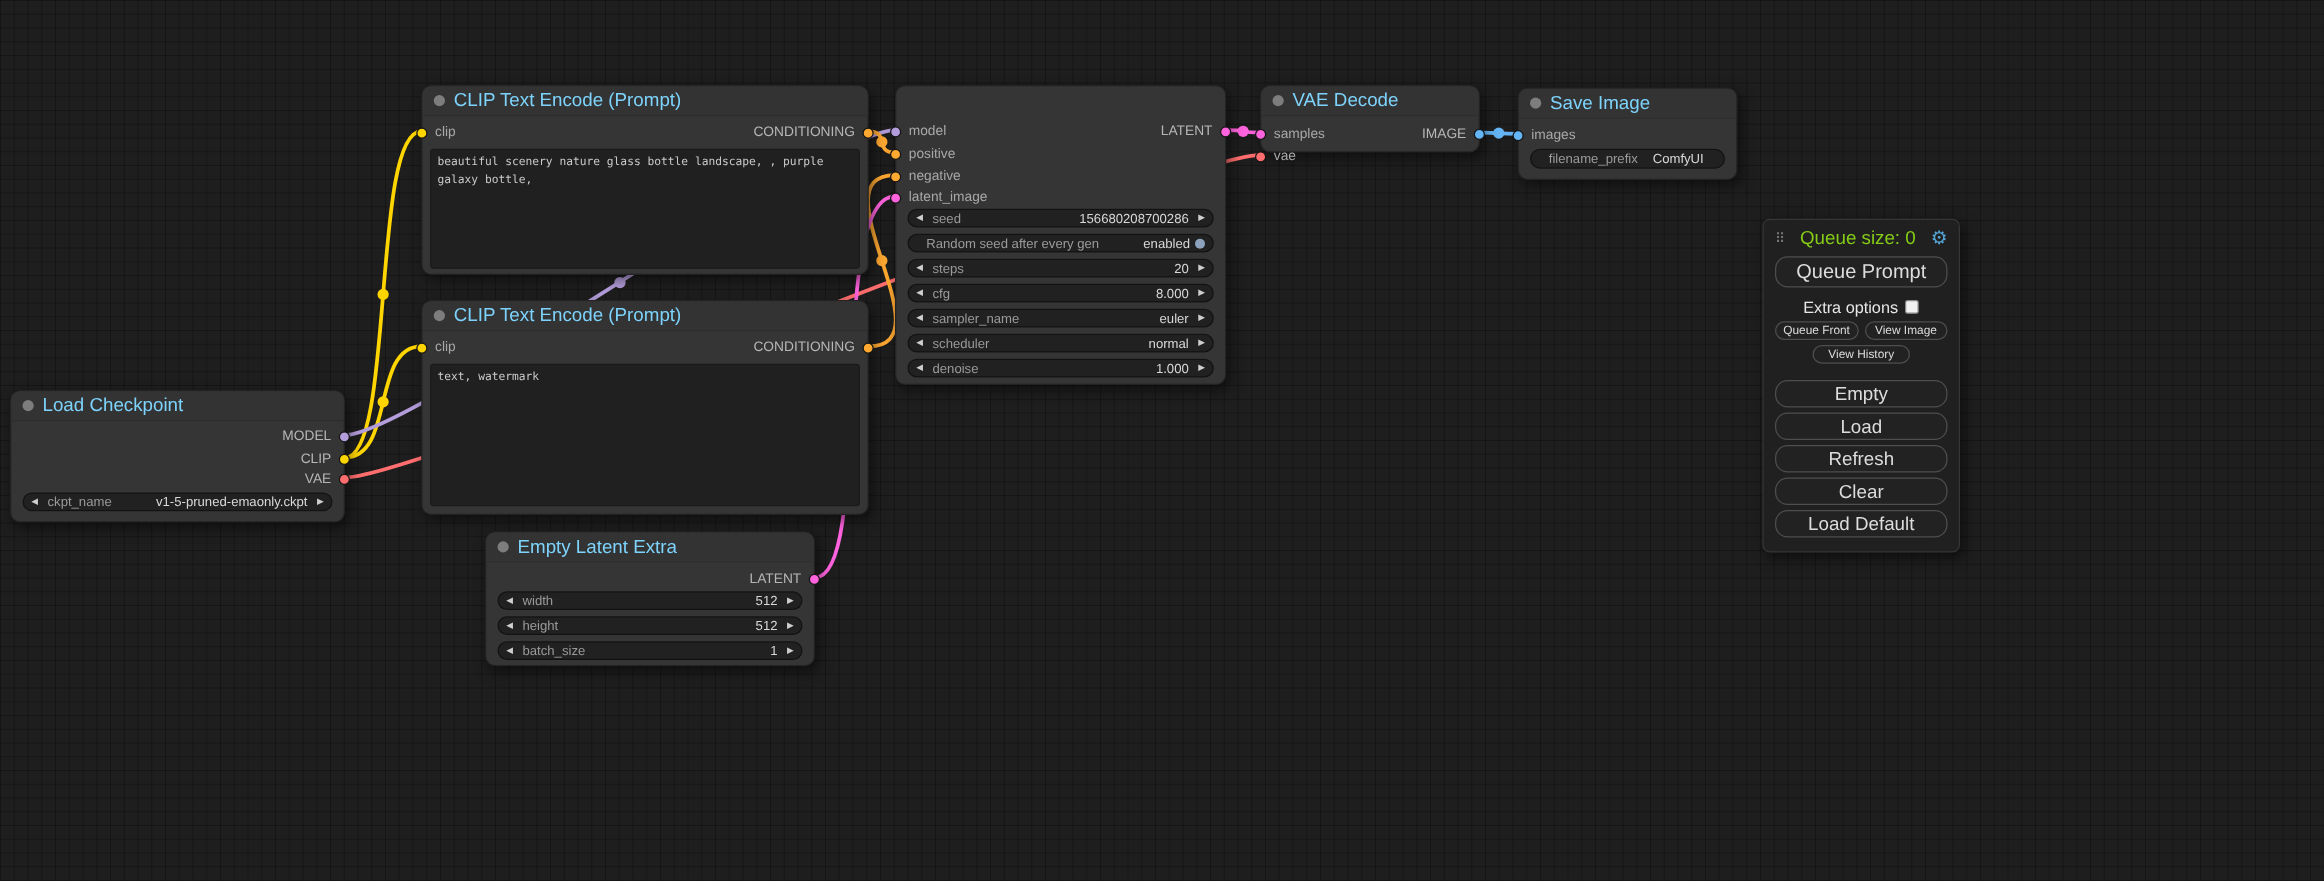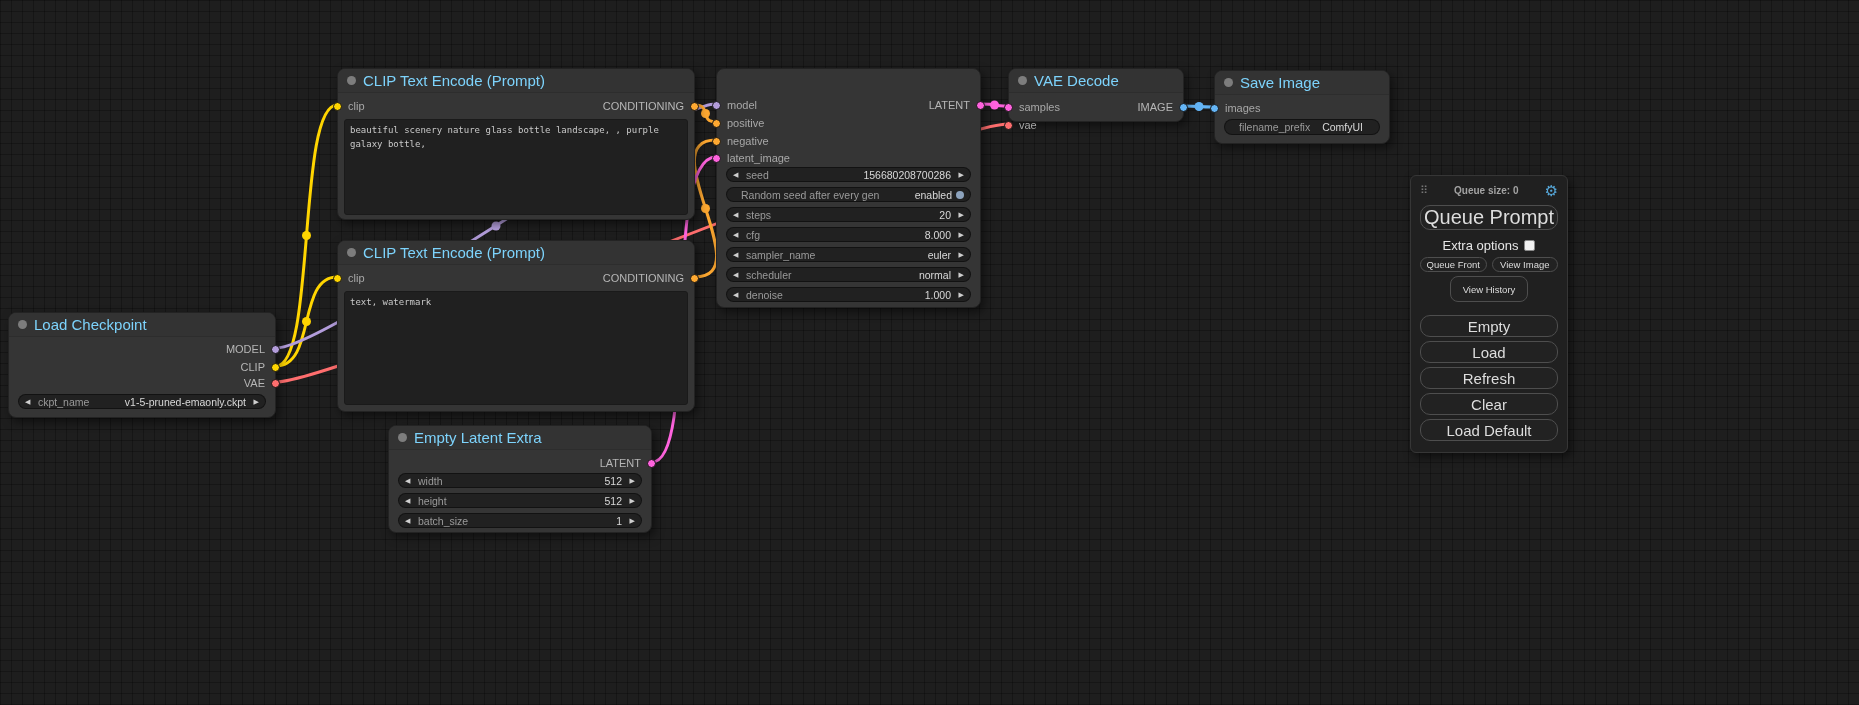--- a/index.html
+++ b/index.html
@@ -56,36 +56,36 @@
   }
 
   .menu {
     position:absolute; left:1410px; top:175px; width:158px; z-index:3;
     background:#202020; border:1px solid #363636; border-radius:6px;
     box-shadow:3px 4px 10px rgba(0,0,0,.55);
     padding:4px 9px 11px; display:flex; flex-direction:column; align-items:center;
   }
   .menu-header { width:100%; height:20px; display:flex; align-items:center; justify-content:space-between; margin-bottom:3px; }
   .drag { color:#777; font-size:11px; cursor:grab; }
-  .qsize { color:#a3a3a3; font-size:10px;font-weight:bold; }
+  .qsize { color:#84cc16; font-size:15px; }
   .gear { color:#55a6d8; font-size:15px; cursor:pointer; line-height:1; }
   .btn {
     background:#222222; border:1px solid #4e4e4e; border-radius:10px;
     color:#dddddd; font-family:inherit; cursor:pointer; display:block;
   }
-  .queue-prompt { width:100%; height:25px; font-size:20px; margin:2px 0 6px; }
+  .queue-prompt { width:100%; height:25px; font-size:16px; margin:2px 0 6px; }
   .extra-row { display:flex; align-items:center; gap:6px; margin:2px 0 4px; }
   .extra-row span { color:#e6e6e6; font-size:13px; }
   .extra-row input {
     appearance:none; width:11px; height:11px; background:#f2f2f2;
     border:1px solid #8a8a8a; border-radius:2px; cursor:pointer;
   }
   .small-row { display:flex; gap:5px; width:100%; }
   .btn-small { flex:1; height:15px; font-size:9.5px; border-radius:8px; padding:0; line-height:13px; }
-  .vh { width:78px; height:26px; font-size:9.5px; border-radius:8px; margin-top:4px; padding:0; }
+  .vh { width:78px; height:15px; font-size:9.5px; border-radius:8px; margin-top:4px; padding:0; }
   .big-group { width:100%; margin-top:13px; display:flex; flex-direction:column; gap:4px; }
   .btn-big { width:100%; height:22px; font-size:15px; }
 </style>
 </head>
 <body>
 
 <svg class="wires" width="1859" height="705">
   <path d="M 276 366 C 316 366 297 105 337 105" style="stroke:var(--c-clip)"></path>
   <path d="M 276 366 C 316 366 297 277 337 277" style="stroke:var(--c-clip)"></path>
   <path d="M 276 348 C 330 348 660 104 716 104" style="stroke:var(--c-model)"></path>

